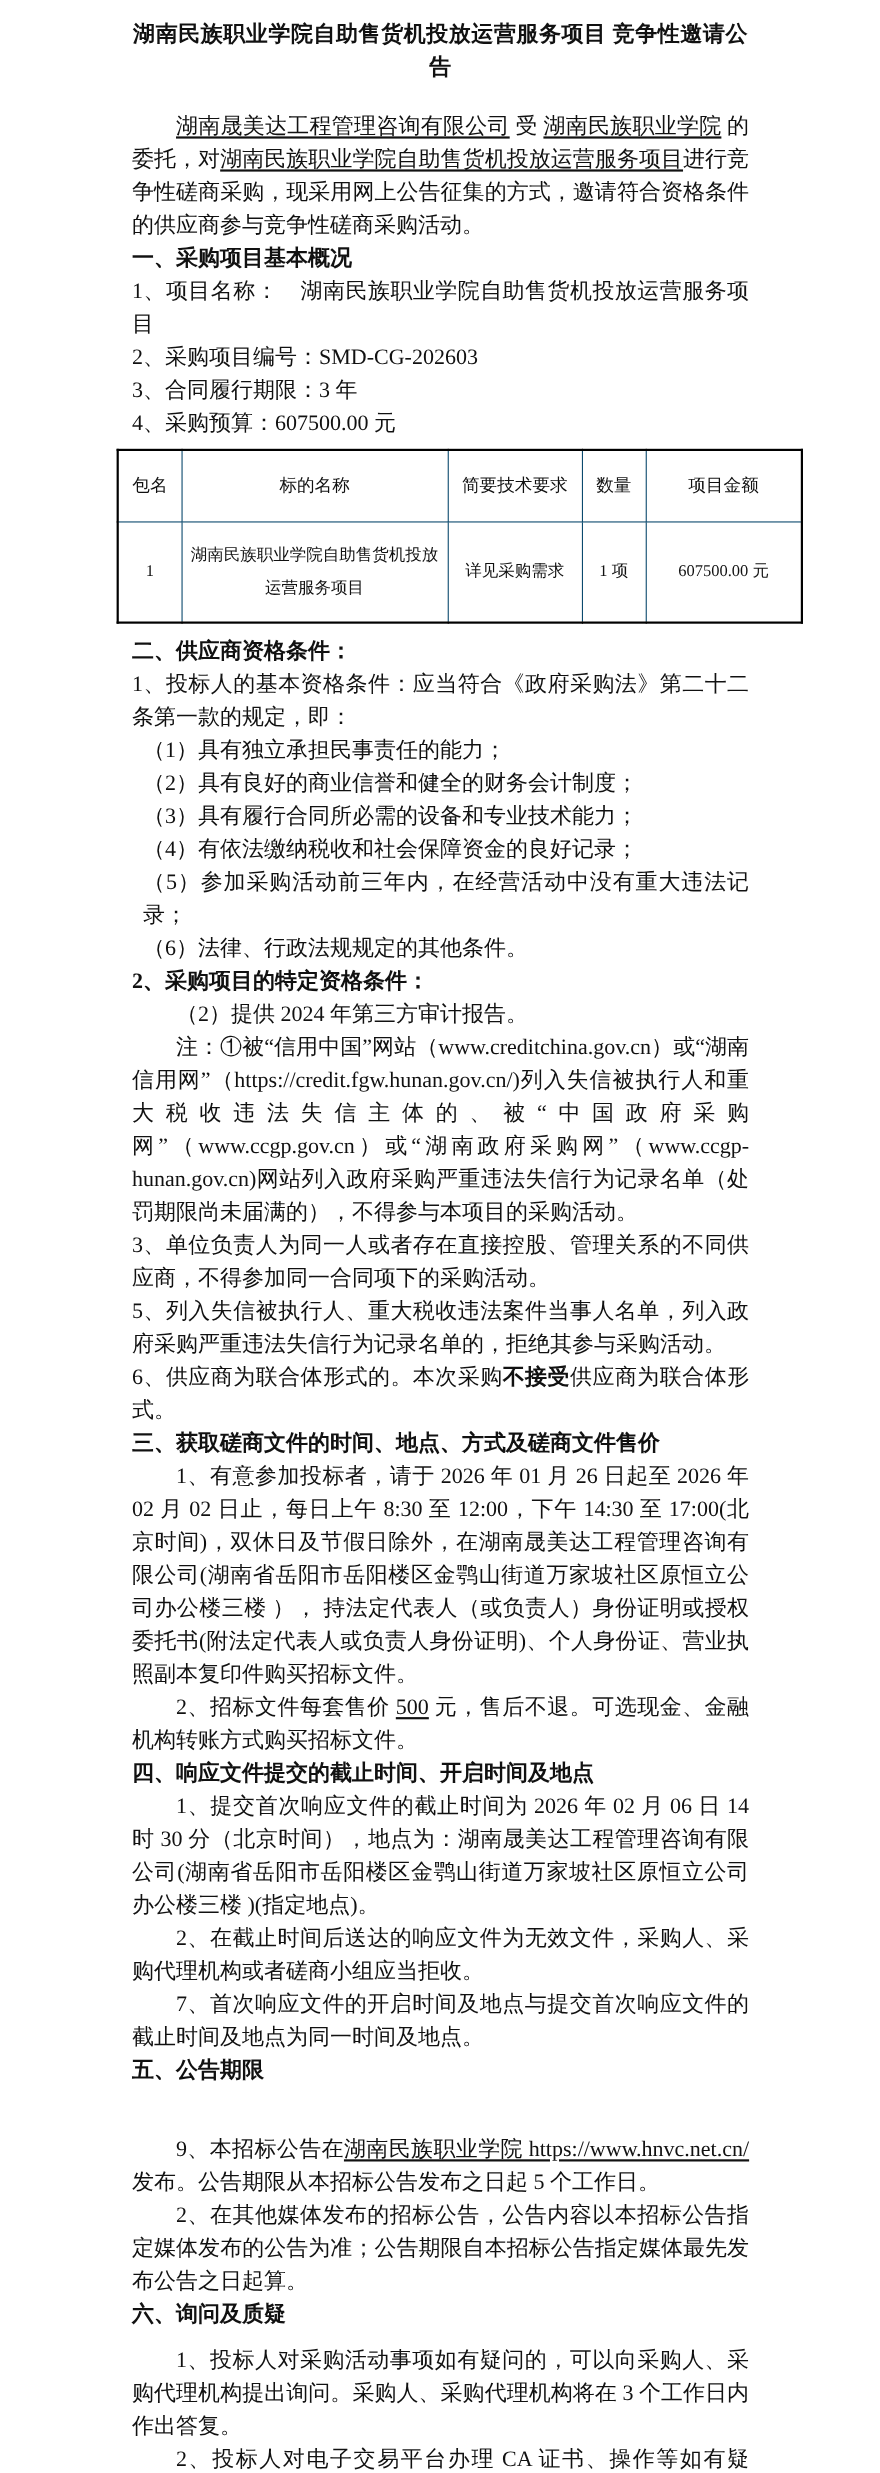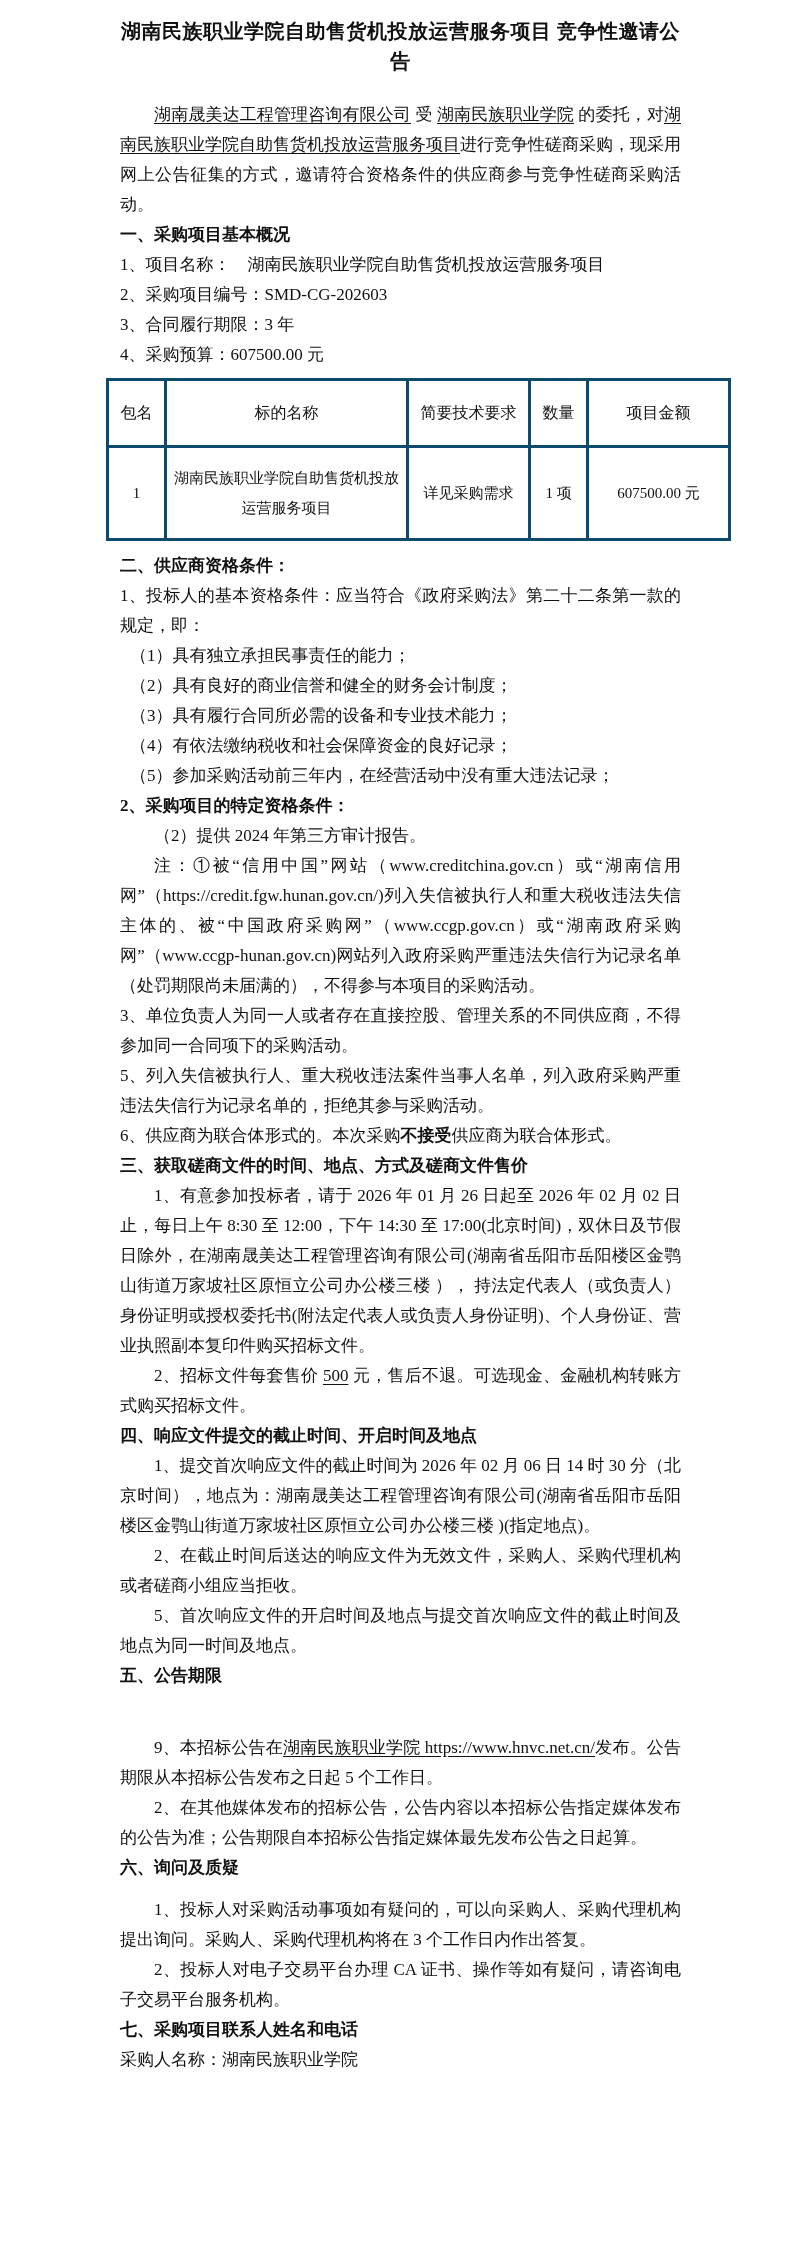--- a/index.html
+++ b/index.html
@@ -16,41 +16,41 @@
   .doc-title {
     font-size: 20px;
     line-height: 30px;
     font-weight: 700;
     text-align: center;
     margin: 0 0 24px 0;
     letter-spacing: 0.5px;
   }
   p {
     margin: 0;
-    font-size: 17px;
+    font-size: 20px;
     line-height: 30px;
     text-align: justify;
   }
   .heading { font-weight: 700; }
   .indent { text-indent: 2em; }
   .sub-indent { padding-left: 10px; }
   .ul { text-decoration: underline; text-underline-offset: 3px; }
   .bold { font-weight: 700; }
   .gap-after { margin-bottom: 42px; }
   .gap-after-sm { margin-bottom: 12px; }
 
   table.proc-table {
     border-collapse: collapse;
     table-layout: fixed;
     width: 622px;
     margin: 8px 0 10px -14px;
     border: 2px solid #000;
   }
   table.proc-table th, table.proc-table td {
-    border: 3px solid #0c4a6e;
+    border: 1px solid #0c4a6e;
     text-align: center;
     vertical-align: middle;
     font-weight: 400;
     font-size: 15px;
     line-height: 30px;
     padding: 4px 6px;
     overflow: hidden;
   }
   table.proc-table th { height: 56px; font-size: 16px; }
   table.proc-table td { height: 82px; }
@@ -96,35 +96,36 @@
   </tbody>
     </table>
 
   <p class="heading">二、供应商资格条件：</p>
   <p>1、投标人的基本资格条件：应当符合《政府采购法》第二十二条第一款的规定，即：</p>
   <p class="sub-indent">（1）具有独立承担民事责任的能力；</p>
   <p class="sub-indent">（2）具有良好的商业信誉和健全的财务会计制度；</p>
   <p class="sub-indent">（3）具有履行合同所必需的设备和专业技术能力；</p>
   <p class="sub-indent">（4）有依法缴纳税收和社会保障资金的良好记录；</p>
   <p class="sub-indent">（5）参加采购活动前三年内，在经营活动中没有重大违法记录；</p>
+  <p class="sub-indent">（6）法律、行政法规规定的其他条件。</p>
   <p class="heading">2、采购项目的特定资格条件：</p>
   <p class="indent">（2）提供 2024 年第三方审计报告。</p>
   <p class="indent">注：①被“信用中国”网站（www.creditchina.gov.cn）或“湖南信用网”（https://credit.fgw.hunan.gov.cn/)列入失信被执行人和重大税收违法失信主体的、被“中国政府采购网”（www.ccgp.gov.cn）或“湖南政府采购网”（www.ccgp-hunan.gov.cn)网站列入政府采购严重违法失信行为记录名单（处罚期限尚未届满的），不得参与本项目的采购活动。</p>
   <p>3、单位负责人为同一人或者存在直接控股、管理关系的不同供应商，不得参加同一合同项下的采购活动。</p>
   <p>5、列入失信被执行人、重大税收违法案件当事人名单，列入政府采购严重违法失信行为记录名单的，拒绝其参与采购活动。</p>
   <p><span>6、供应商为联合体形式的。本次采购</span><span class="bold">不接受</span><span>供应商为联合体形式。</span></p>
 
   <p class="heading">三、获取磋商文件的时间、地点、方式及磋商文件售价</p>
   <p class="indent">1、有意参加投标者，请于 2026 年 01 月 26 日起至 2026 年 02 月 02 日止，每日上午 8:30 至 12:00，下午 14:30 至 17:00(北京时间)，双休日及节假日除外，在湖南晟美达工程管理咨询有限公司(湖南省岳阳市岳阳楼区金鹗山街道万家坡社区原恒立公司办公楼三楼 ）， 持法定代表人（或负责人）身份证明或授权委托书(附法定代表人或负责人身份证明)、个人身份证、营业执照副本复印件购买招标文件。</p>
   <p class="indent"><span>2、招标文件每套售价 </span><span class="ul">500</span><span> 元，售后不退。可选现金、金融机构转账方式购买招标文件。</span></p>
 
   <p class="heading">四、响应文件提交的截止时间、开启时间及地点</p>
   <p class="indent">1、提交首次响应文件的截止时间为 2026 年 02 月 06 日 14 时 30 分（北京时间），地点为：湖南晟美达工程管理咨询有限公司(湖南省岳阳市岳阳楼区金鹗山街道万家坡社区原恒立公司办公楼三楼 )(指定地点)。</p>
   <p class="indent">2、在截止时间后送达的响应文件为无效文件，采购人、采购代理机构或者磋商小组应当拒收。</p>
-  <p class="indent">5、首次响应文件的开启时间及地点与提交首次响应文件的截止时间及地点为同一时间及地点。</p>
+  <p class="indent">7、首次响应文件的开启时间及地点与提交首次响应文件的截止时间及地点为同一时间及地点。</p>
 
   <p class="heading gap-after">五、公告期限</p>
   <p class="indent"><span>9、本招标公告在</span><span class="ul">湖南民族职业学院 https://www.hnvc.net.cn/</span><span>发布。公告期限从本招标公告发布之日起 5 个工作日。</span></p>
   <p class="indent">2、在其他媒体发布的招标公告，公告内容以本招标公告指定媒体发布的公告为准；公告期限自本招标公告指定媒体最先发布公告之日起算。</p>
 
   <p class="heading gap-after-sm">六、询问及质疑</p>
   <p class="indent">1、投标人对采购活动事项如有疑问的，可以向采购人、采购代理机构提出询问。采购人、采购代理机构将在 3 个工作日内作出答复。</p>
   <p class="indent">2、投标人对电子交易平台办理 CA 证书、操作等如有疑问，请咨询电子交易平台服务机构。</p>
 
   <p class="heading">七、采购项目联系人姓名和电话</p>

